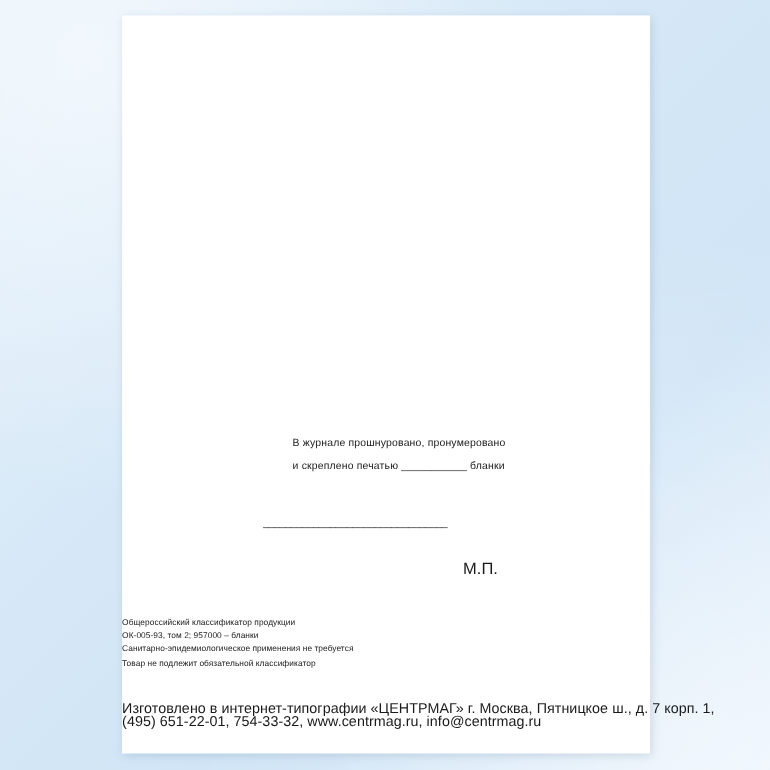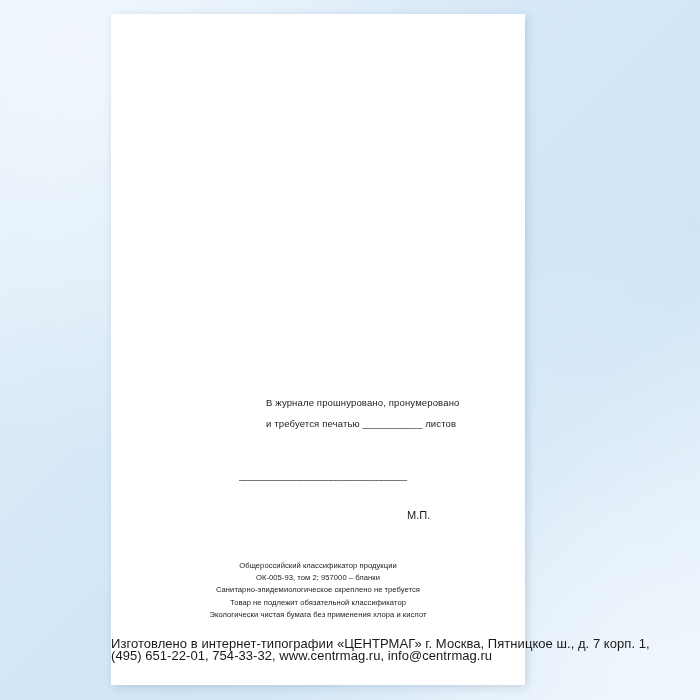--- a/index.html
+++ b/index.html
@@ -26,21 +26,21 @@
     inset: 0;
     background:
       radial-gradient(circle at 12% 8%, rgba(255,255,255,0.55) 0%, rgba(255,255,255,0) 45%),
       radial-gradient(circle at 90% 95%, rgba(255,255,255,0.45) 0%, rgba(255,255,255,0) 50%);
     pointer-events: none;
   }
   .page {
     position: absolute;
     left: 111px;
     top: 14px;
-    width: 414px;
+    width: 480px;
     height: 671px;
     background: #ffffff;
     box-shadow: 2px 2px 8px rgba(90,120,150,0.25);
   }
   .page-inner {
     position: absolute;
     left: 0;
     top: 0;
     right: 0;
     bottom: 0;
@@ -65,32 +65,32 @@
     top: 456px;
     width: 196px;
     font-size: 9.5px;
     color: #1a1a1a;
     letter-spacing: -0.2px;
     white-space: nowrap;
     overflow: hidden;
   }
   .mp {
     position: absolute;
-    left: 296px;
+    left: 310px;
     top: 495px;
-    font-size: 11px;
+    font-size: 15px;
     color: #1a1a1a;
   }
 
   .block-classifier {
     position: absolute;
     left: 0;
     right: 0;
     top: 546px;
-    text-align: center;
+    text-align: left;
     font-size: 7.6px;
     color: #1a1a1a;
     line-height: 12.2px;
     letter-spacing: 0.05px;
   }
   .block-classifier .cline {
     white-space: nowrap;
   }
 
   .block-imprint {
@@ -111,33 +111,32 @@
 </head>
 <body>
 
 <div id="stage">
 
   <div class="page">
     <div class="page-inner">
 
       <div class="block-certify">
         <div class="line">В журнале прошнуровано, пронумеровано</div>
-        <div class="line">и  требуется  печатью ___________  листов</div>
+        <div class="line">и  скреплено  печатью ___________  бланки</div>
       </div>
 
       <div class="seal-rule">_________________________________</div>
 
       <div class="mp">М.П.</div>
 
       <div class="block-classifier">
         <div class="cline">Общероссийский классификатор продукции</div>
         <div class="cline">ОК-005-93, том 2; 957000 – бланки</div>
-        <div class="cline">Санитарно-эпидемиологическое скреплено не требуется</div>
+        <div class="cline">Санитарно-эпидемиологическое применения не требуется</div>
         <div class="cline">Товар не подлежит обязательной классификатор</div>
-        <div class="cline">Экологически чистая бумага без применения хлора и кислот</div>
       </div>
 
       <div class="block-imprint">
         <div class="iline">Изготовлено в интернет-типографии «ЦЕНТРМАГ» г. Москва, Пятницкое ш., д. 7 корп. 1,</div>
         <div class="iline">(495) 651-22-01, 754-33-32, www.centrmag.ru, info@centrmag.ru</div>
       </div>
 
     </div>
   </div>
 

